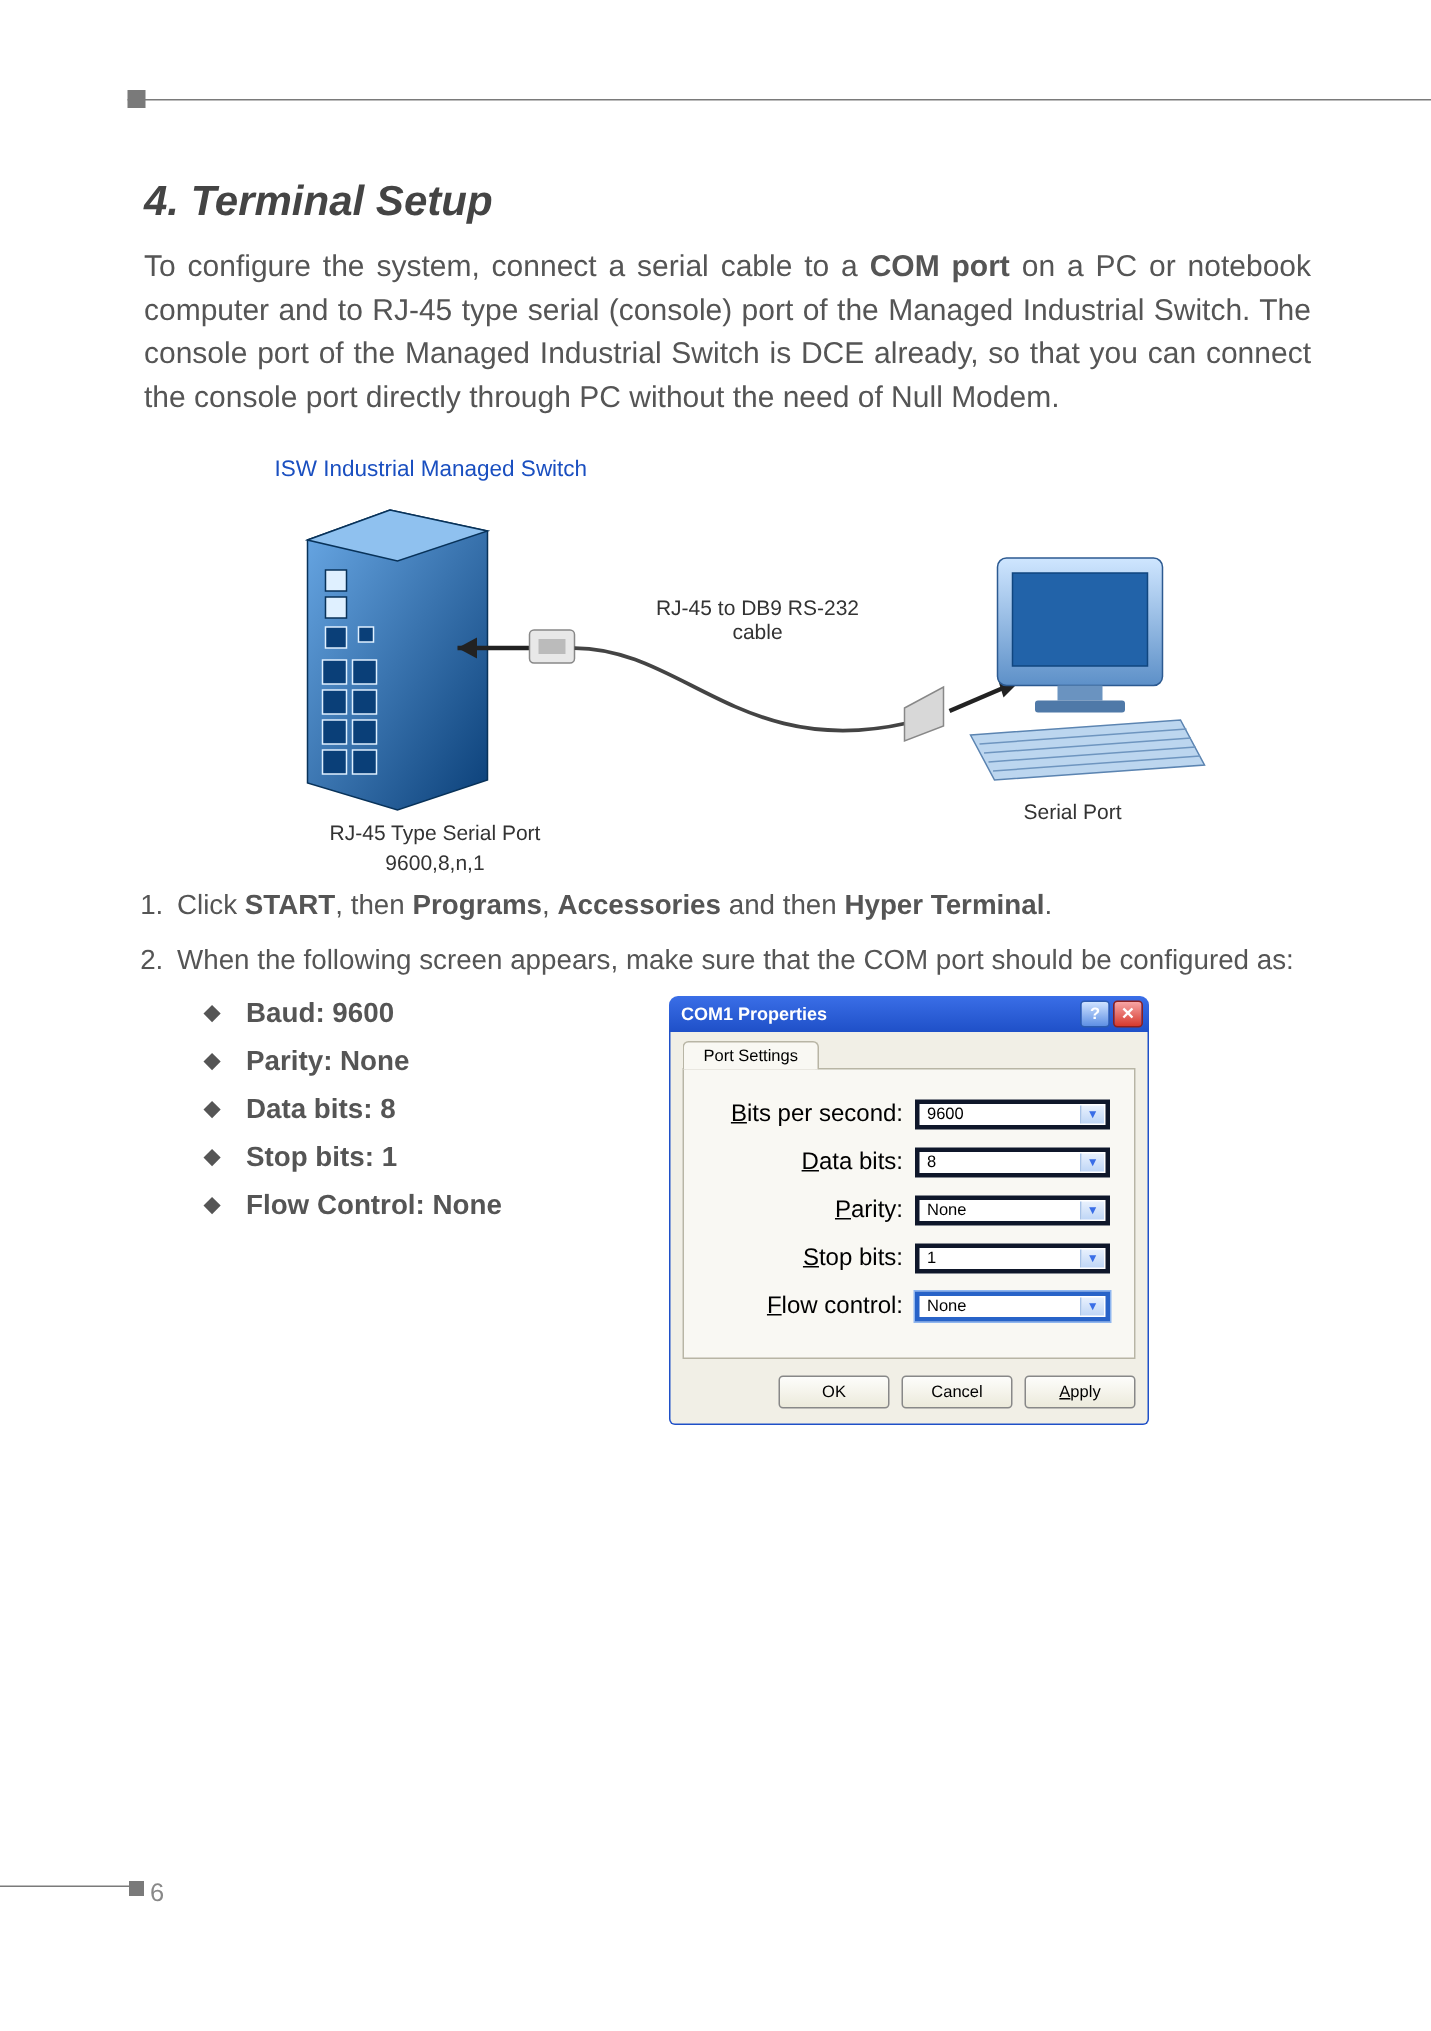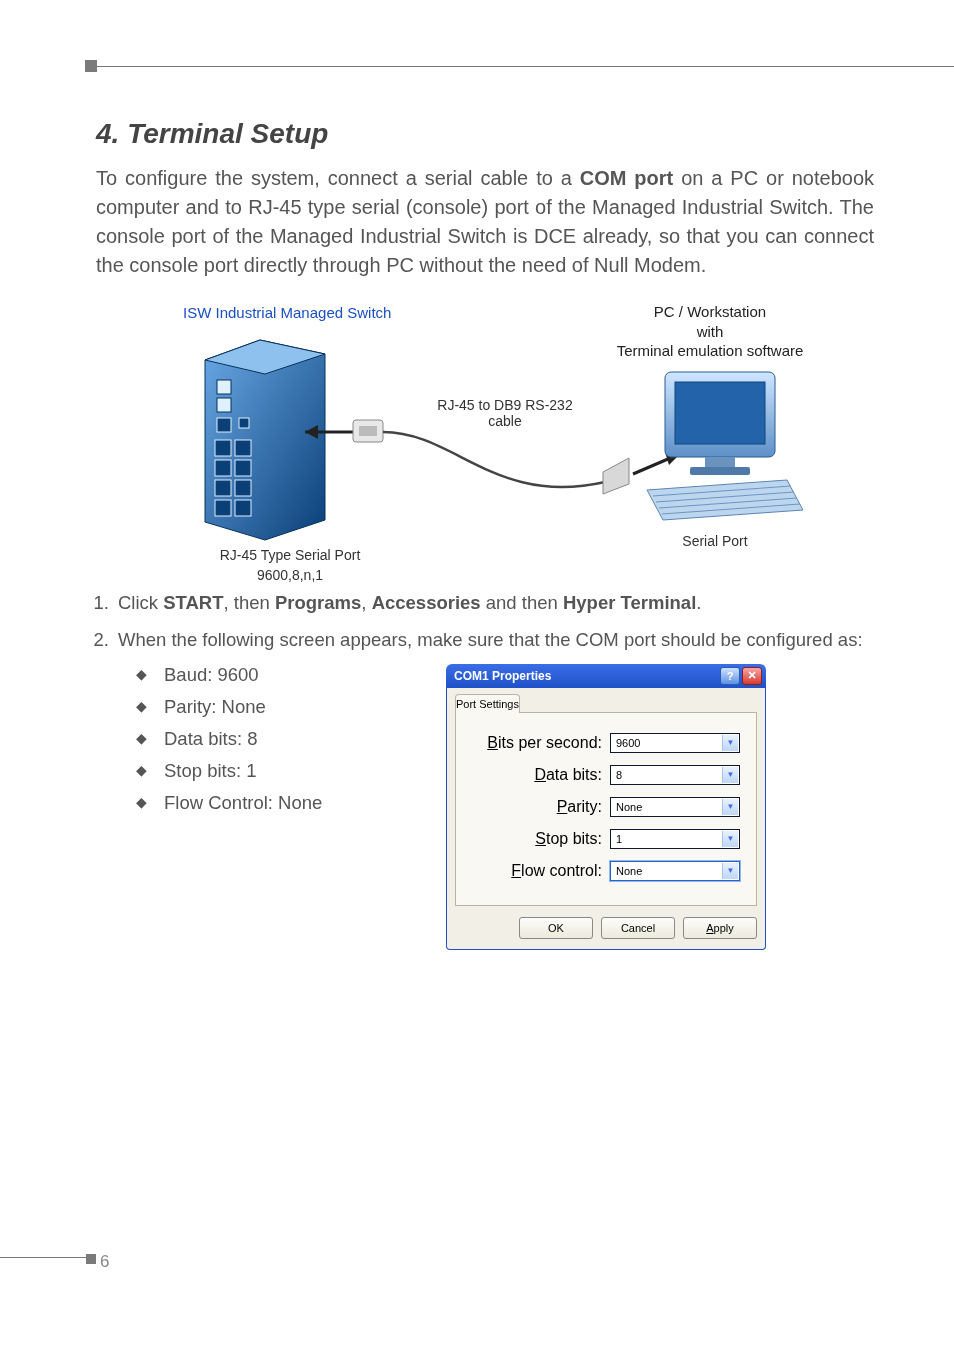--- a/index.html
+++ b/index.html
@@ -14,39 +14,39 @@
   .diagram { margin: 22px auto 18px auto; width: 700px; position: relative; }
   .label-top { color: #1a4fc0; font-size: 15px; margin-bottom: 10px; }
   .label-top.black { color: #222; line-height: 1.3; }
   .caption-bottom { font-size: 14px; color: #333; line-height: 1.4; }
   .diagram svg { display:block; }
   .para2 { margin-top: 10px; }
   ol.steps { margin: 14px 0 0 0; padding-left: 18px; font-size: 18.5px; color: #555; }
   ol.steps li { margin-bottom: 10px; line-height: 1.45; text-align: justify; padding-left: 4px; }
   ol.steps li::marker { }
   .cols { display: flex; align-items: flex-start; margin-top: 8px; gap: 30px; }
-  .bullet-col { flex: 0 0 320px; padding-left: 40px; }
+  .bullet-col { flex: 0 0 320px; padding-left: 40px; font-weight: bold; }
   ul.diamond { list-style: none; padding: 0; }
   ul.diamond li { font-size: 18.5px; color: #555; position: relative; padding-left: 28px; margin-bottom: 10px; }
   ul.diamond li::before { content: "◆"; position: absolute; left: 0; top: 2px; color: #555; font-size: 14px; }
   .dlg-col { flex: 1; display:flex; justify-content:flex-start; }
   
   .win-dialog { width: 320px; font-family: Tahoma, Arial, sans-serif; font-size: 11px; color: #000; }
   .win-title { height: 24px; background: linear-gradient(#3a6ee7,#1f50c8); color: #fff; display:flex; align-items:center; padding: 0 4px 0 8px; border-radius: 6px 6px 0 0; font-weight: bold; font-size: 12px; }
   .win-title-spacer { flex:1; }
   .win-btn { width: 20px; height: 18px; margin-left: 2px; background: linear-gradient(#f7a5a5,#d63a2e); border:1px solid #8a2020; border-radius:3px; display:flex; align-items:center; justify-content:center; color:#fff; font-weight:bold; font-size:11px; }
   .win-btn.help { background: linear-gradient(#cfe3ff,#5e8fe4); border-color:#2c5bb0; }
   .win-body { background: #f1efe6; border: 1px solid #1f50c8; border-top: none; padding: 6px 8px 10px 8px; border-radius: 0 0 4px 4px; }
   .tab-hdr { display:flex; }
-  .tab { background:#f9f8f3; border:1px solid #b8b5a5; border-bottom:none; border-radius:4px 4px 0 0; padding: 3px 0; font-size:11px; position:relative; z-index:2; }
+  .tab { background:#f9f8f3; border:1px solid #b8b5a5; border-bottom:none; border-radius:4px 4px 0 0; padding: 3px 13px; font-size:11px; position:relative; z-index:2; }
   .tab-panel { border:1px solid #b8b5a5; background:#f9f8f3; padding: 20px 16px 12px 16px; position:relative; top:-1px; }
   .form-row { display:flex; align-items:center; justify-content:flex-end; margin-bottom: 12px; gap: 8px; }
   .form-row label { font-size:16px; text-align:left; }
   .form-row label u { text-decoration: underline; }
-  .combo { width: 130px; height: 20px; border:1px solid #0f172a; background:#fff; display:flex; align-items:center; padding: 0 2px 0 5px; font-size:11px; position:relative; }
+  .combo { width: 130px; height: 20px; border:3px solid #0f172a; background:#fff; display:flex; align-items:center; padding: 0 2px 0 5px; font-size:11px; position:relative; }
   .combo.sel { border-color:#2863c8; box-shadow: 0 0 0 1px #8fb6ef; }
   .combo .arrow { position:absolute; right:1px; top:1px; bottom:1px; width:16px; background:linear-gradient(#e9f1fd,#bfd6f6); border-left:1px solid #a8c3e8; display:flex; align-items:center; justify-content:center; color:#3a6ee7; font-size:8px; }
   .restore-row { display:flex; justify-content:flex-end; margin-top: 6px; }
   .xp-btn { min-width: 74px; height: 22px; border:1px solid #888; border-radius:3px; background: linear-gradient(#fdfdfb,#eceadb); font-size:11px; display:flex; align-items:center; justify-content:center; padding: 0 10px; }
   .dlg-footer { display:flex; justify-content:flex-end; gap:8px; margin-top:10px; }
   
   .foot-rule-wrap { position:absolute; left: 0; right: 0; bottom: 96px; }
   .foot-rule { position:absolute; left:0; right:860px; bottom:0; border-top: 1.5px solid #7a7a7a; width: 90px; }
   .foot-tick { position:absolute; left: 86px; bottom: -6px; width: 10px; height: 10px; background:#7a7a7a; }
   .page-num { position:absolute; left: 100px; bottom: 82px; color:#888; font-size: 17px; }
@@ -129,25 +129,20 @@
           <line x1="-3" y1="142" x2="135" y2="132"></line>
         </g>
       </g>
     </svg>
 
     <div style="position:absolute; left:48px; top:2px;text-align:center;" class="label-top">ISW Industrial Managed Switch</div>
     <div style="position:absolute; left:290px; top:95px; text-align:center; width:160px; font-size:14px; color:#333;">
       <div>RJ-45 to DB9 RS-232</div>
       <div>cable</div>
     </div>
-    <div style="position:absolute; right:10px; top:0; text-align:center; width:230px;" class="label-top black">
-      <div>PC / Workstation</div>
-      <div>with</div>
-      <div>Terminal emulation software</div>
-    </div>
     <div style="position:absolute; left:60px; top:244px; text-align:center; width:190px;" class="caption-bottom">
       <div>RJ-45 Type Serial Port</div>
       <div>9600,8,n,1</div>
     </div>
     <div style="position:absolute; right:50px; top:230px; text-align:center; width:140px;" class="caption-bottom">
       <span>Serial Port</span>
     </div>
   </div>
 
 

